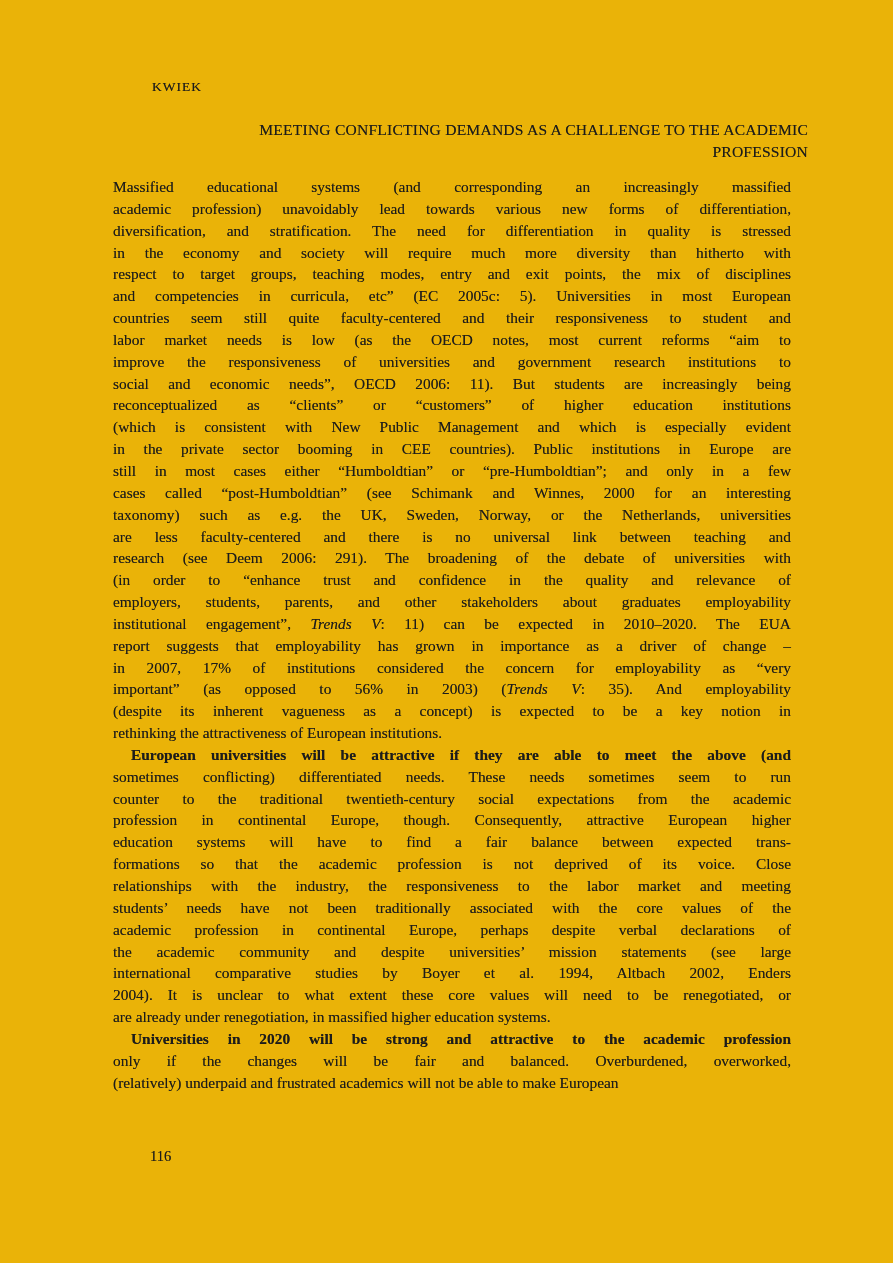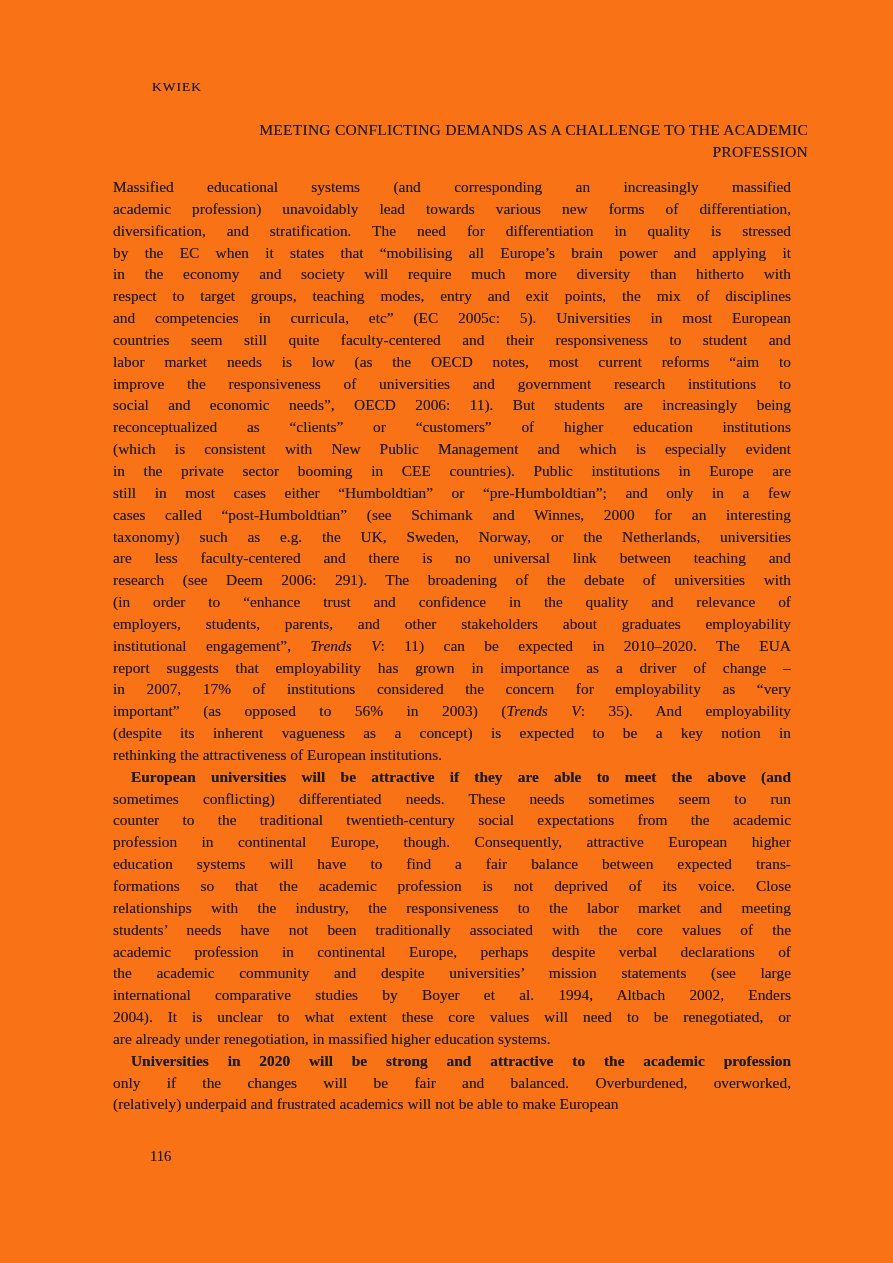--- a/index.html
+++ b/index.html
@@ -4,21 +4,21 @@
 <style>
   html, body {
     margin: 0;
     padding: 0;
     background: #ffffff;
   }
   .page {
     position: relative;
     width: 893px;
     height: 1263px;
-    background: #f97316;
+    background: #eab308;
     font-family: "Liberation Serif", serif;
     color: #1c1c1c;
     overflow: hidden;
   }
   .running-header {
     position: absolute;
     left: 152px;
     top: 79px;
     font-size: 13.5px;
     letter-spacing: 1px;
@@ -74,21 +74,20 @@
   <div class="chapter-title">
       <div>MEETING CONFLICTING DEMANDS AS A CHALLENGE TO THE ACADEMIC</div>
       <div>PROFESSION</div>
     </div>
 
   <div class="body-text">
       <div>
         <div class="line just">Massified educational systems (and corresponding an increasingly massified</div>
         <div class="line just">academic profession) unavoidably lead towards various new forms of differentiation,</div>
         <div class="line just">diversification, and stratification. The need for differentiation in quality is stressed</div>
-        <div class="line just">by the EC when it states that “mobilising all Europe’s brain power and applying it</div>
         <div class="line just">in the economy and society will require much more diversity than hitherto with</div>
         <div class="line just">respect to target groups, teaching modes, entry and exit points, the mix of disciplines</div>
         <div class="line just">and competencies in curricula, etc” (EC 2005c: 5). Universities in most European</div>
         <div class="line just">countries seem still quite faculty-centered and their responsiveness to student and</div>
         <div class="line just">labor market needs is low (as the OECD notes, most current reforms “aim to</div>
         <div class="line just">improve the responsiveness of universities and government research institutions to</div>
         <div class="line just">social and economic needs”, OECD 2006: 11). But students are increasingly being</div>
         <div class="line just">reconceptualized as “clients” or “customers” of higher education institutions</div>
         <div class="line just">(which is consistent with New Public Management and which is especially evident</div>
         <div class="line just">in the private sector booming in CEE countries). Public institutions in Europe are</div>

